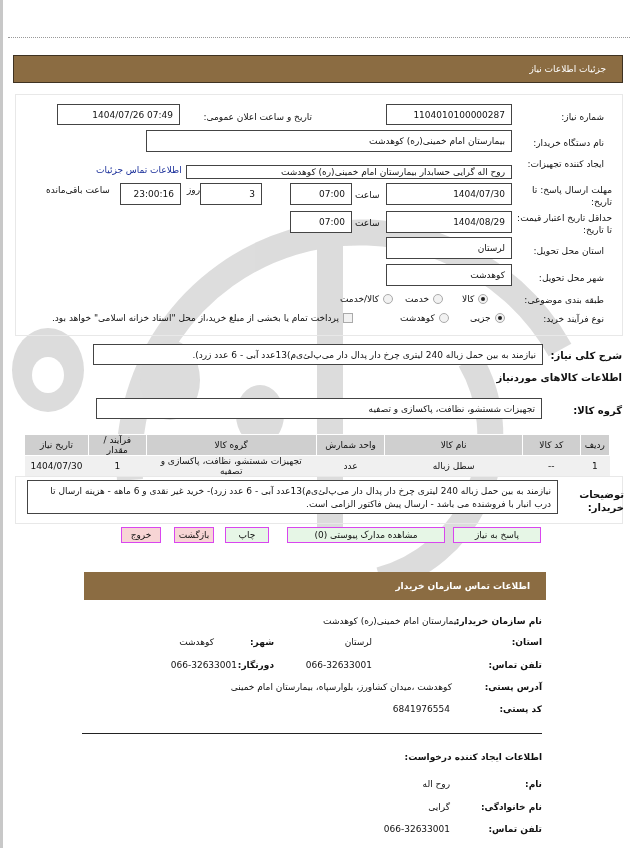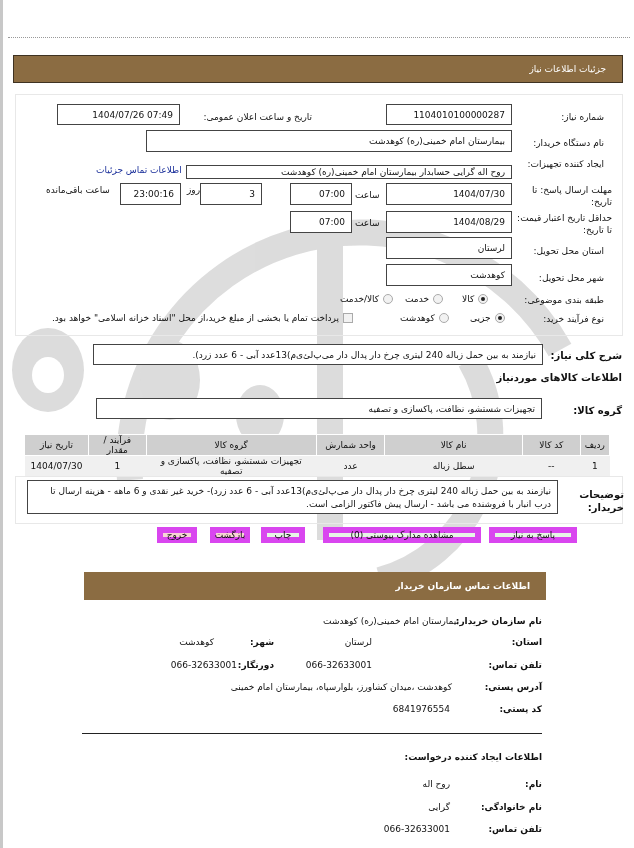--- a/index.html
+++ b/index.html
@@ -25,21 +25,21 @@
   .box.rtl { direction:rtl; justify-content:flex-start; }
   .box.num { justify-content:flex-end; }
   .radio { display:inline-block; width:8px; height:8px; border-radius:50%; border:1px solid #aaa; background:#f2f2f2; vertical-align:middle; position:relative; }
   .radio.on::after { content:""; position:absolute; left:2px; top:2px; width:4px; height:4px; border-radius:50%; background:#222; }
   .chk { display:inline-block; width:8px; height:8px; border:1px solid #aaa; background:#f2f2f2; vertical-align:middle; }
   .opt { position:absolute; direction:rtl; font-size:9px; white-space:nowrap; display:flex; align-items:center; gap:4px; }
   .bold { font-weight:bold; }
   table.items { position:absolute; left:24px; top:434px; width:586px; border-collapse:collapse; direction:rtl; font-size:9px; }
   table.items th { background:#cfcfcf; font-weight:normal; height:18px; border:1px solid #fff; padding:0 3px; }
   table.items td { background:#f0f0f0; height:18px; text-align:center; padding:0 3px; }
-  .btn { position:absolute; height:16px; border:6px solid #d946ef; box-sizing:border-box; font-size:9px; display:flex; align-items:center; justify-content:center; direction:rtl;margin-left:36px; }
+  .btn { position:absolute; height:16px; border:1px solid #d946ef; box-sizing:border-box; font-size:9px; display:flex; align-items:center; justify-content:center; direction:rtl; }
   .btn.green { background:#e6f6e6; }
   .btn.red { background:#f7d5d5; }
   .link { color:#1a2f9a; }
   .hrline { position:absolute; left:82px; width:460px; top:733px; border-top:1px solid #222; }
 </style>
 </head>
 <body>
 
 <div class="leftbar"></div>
 <div class="dotline"></div>

